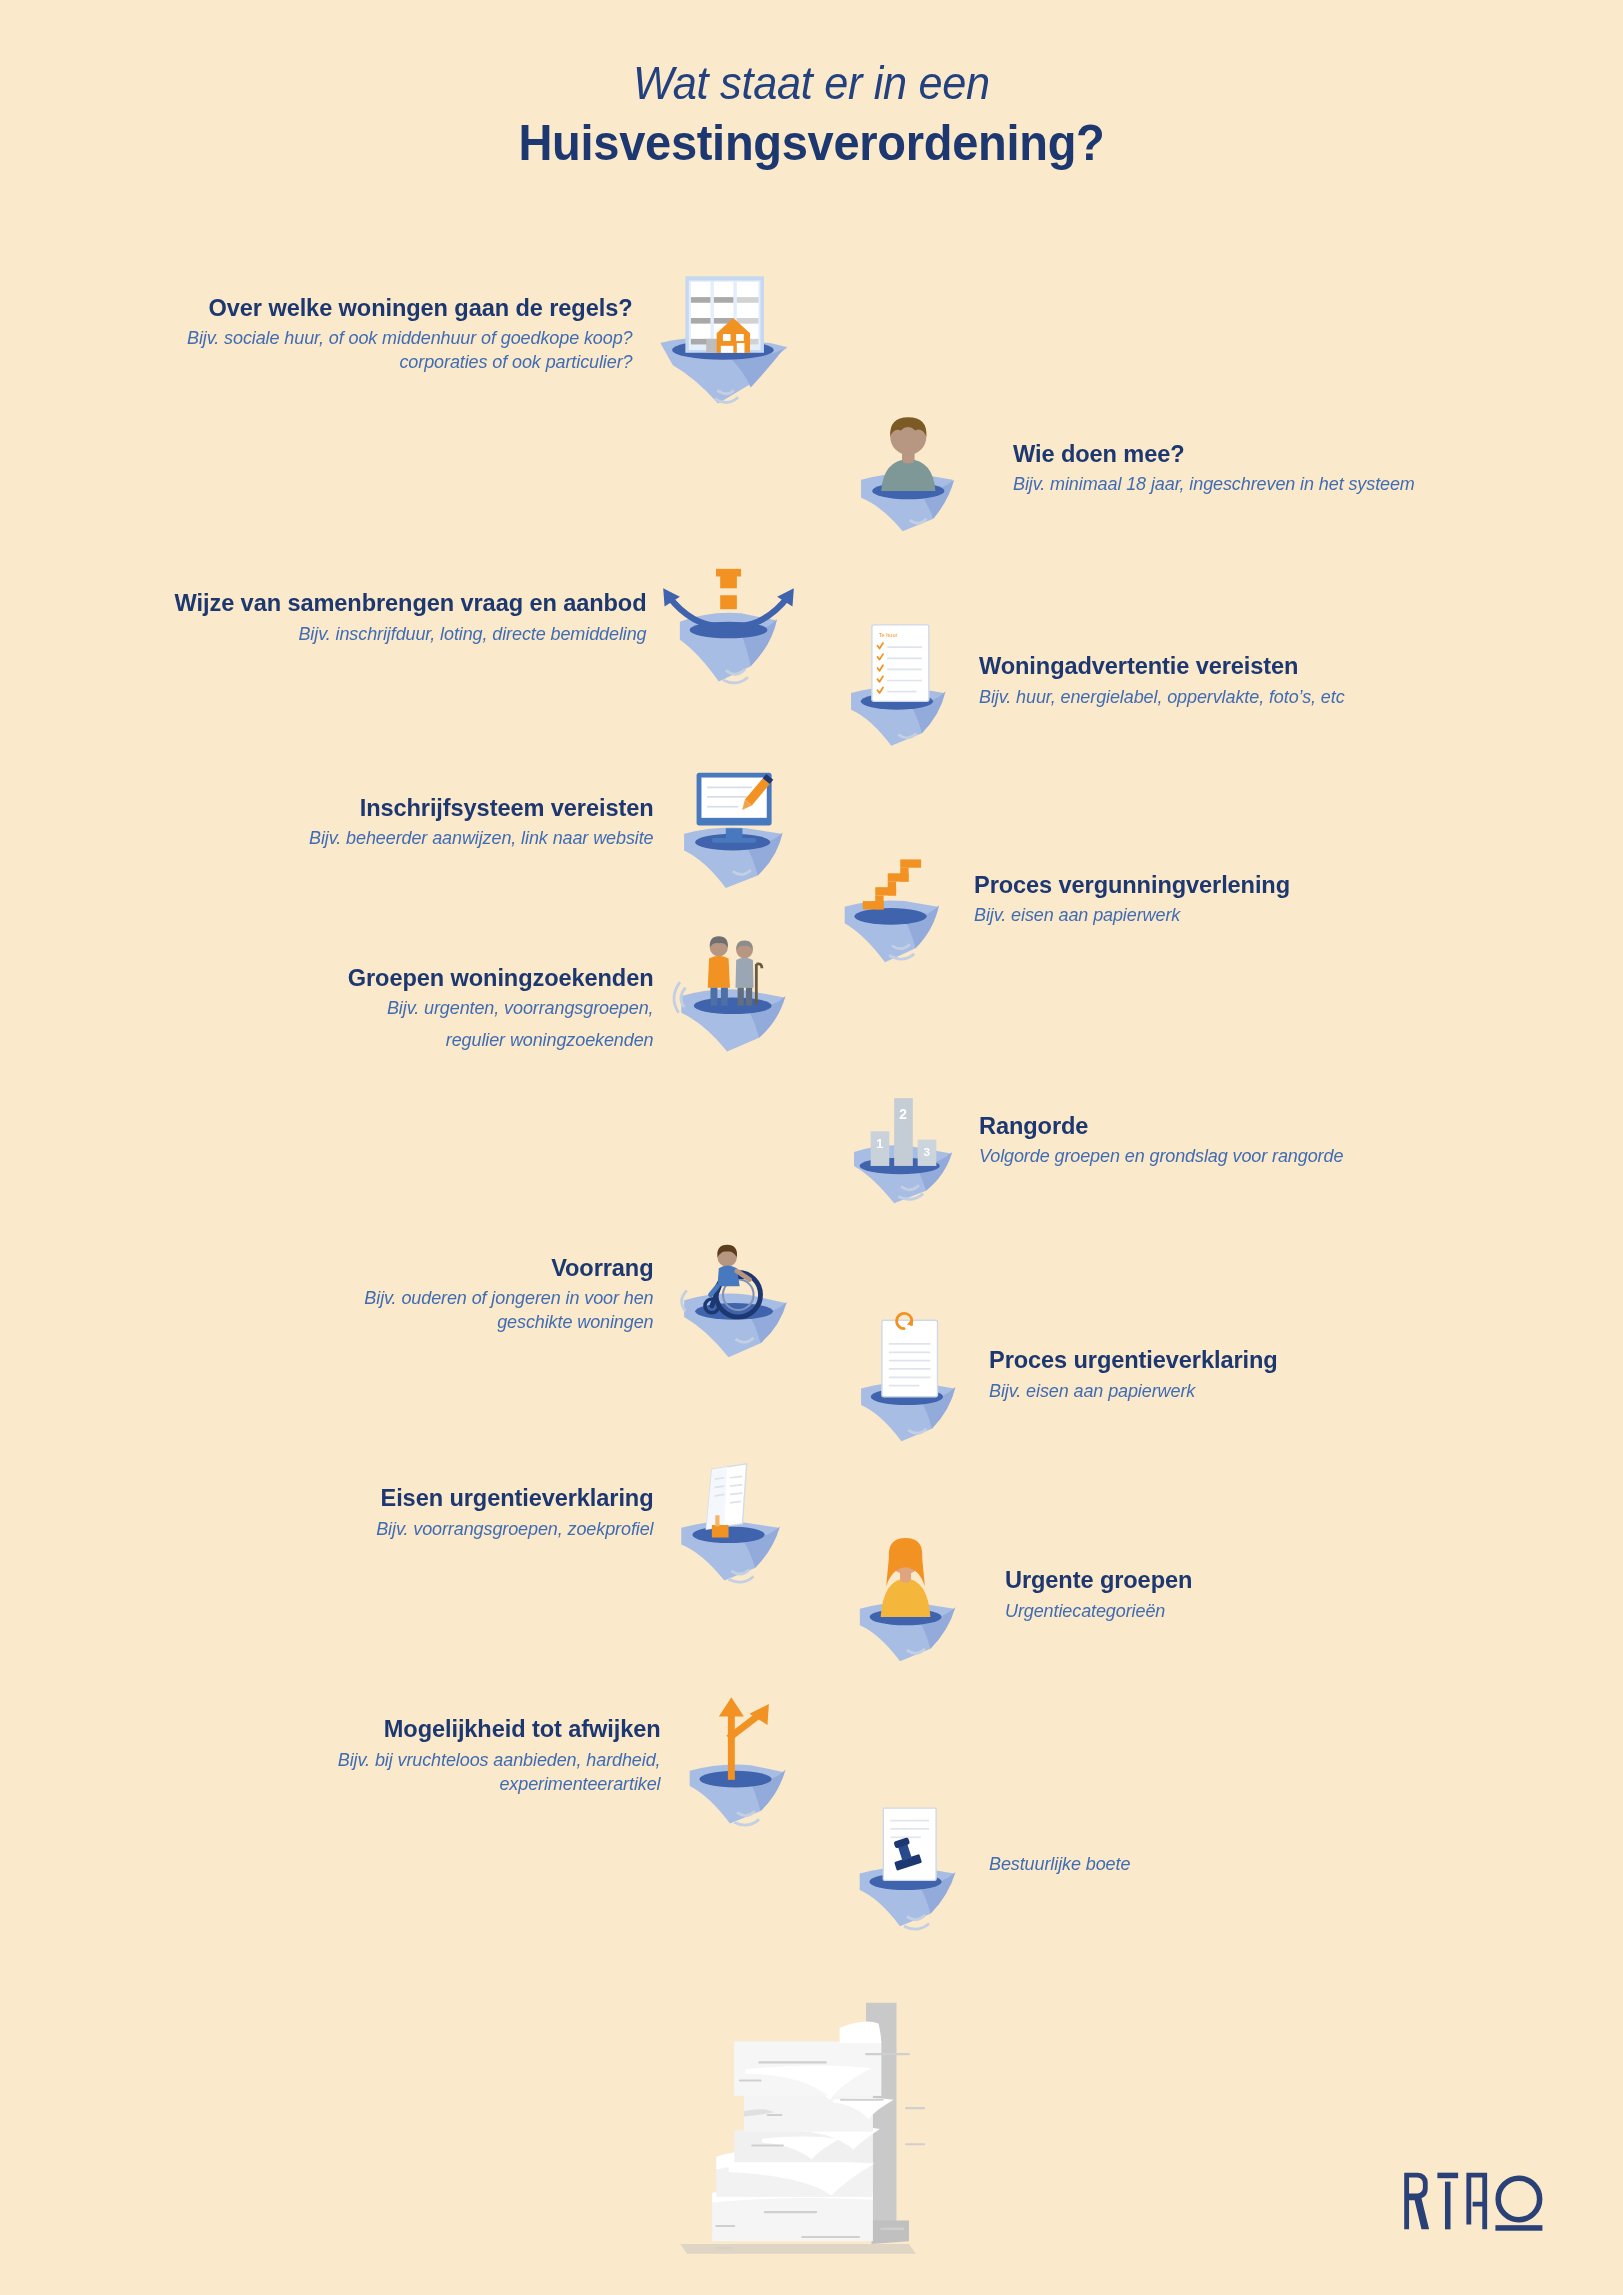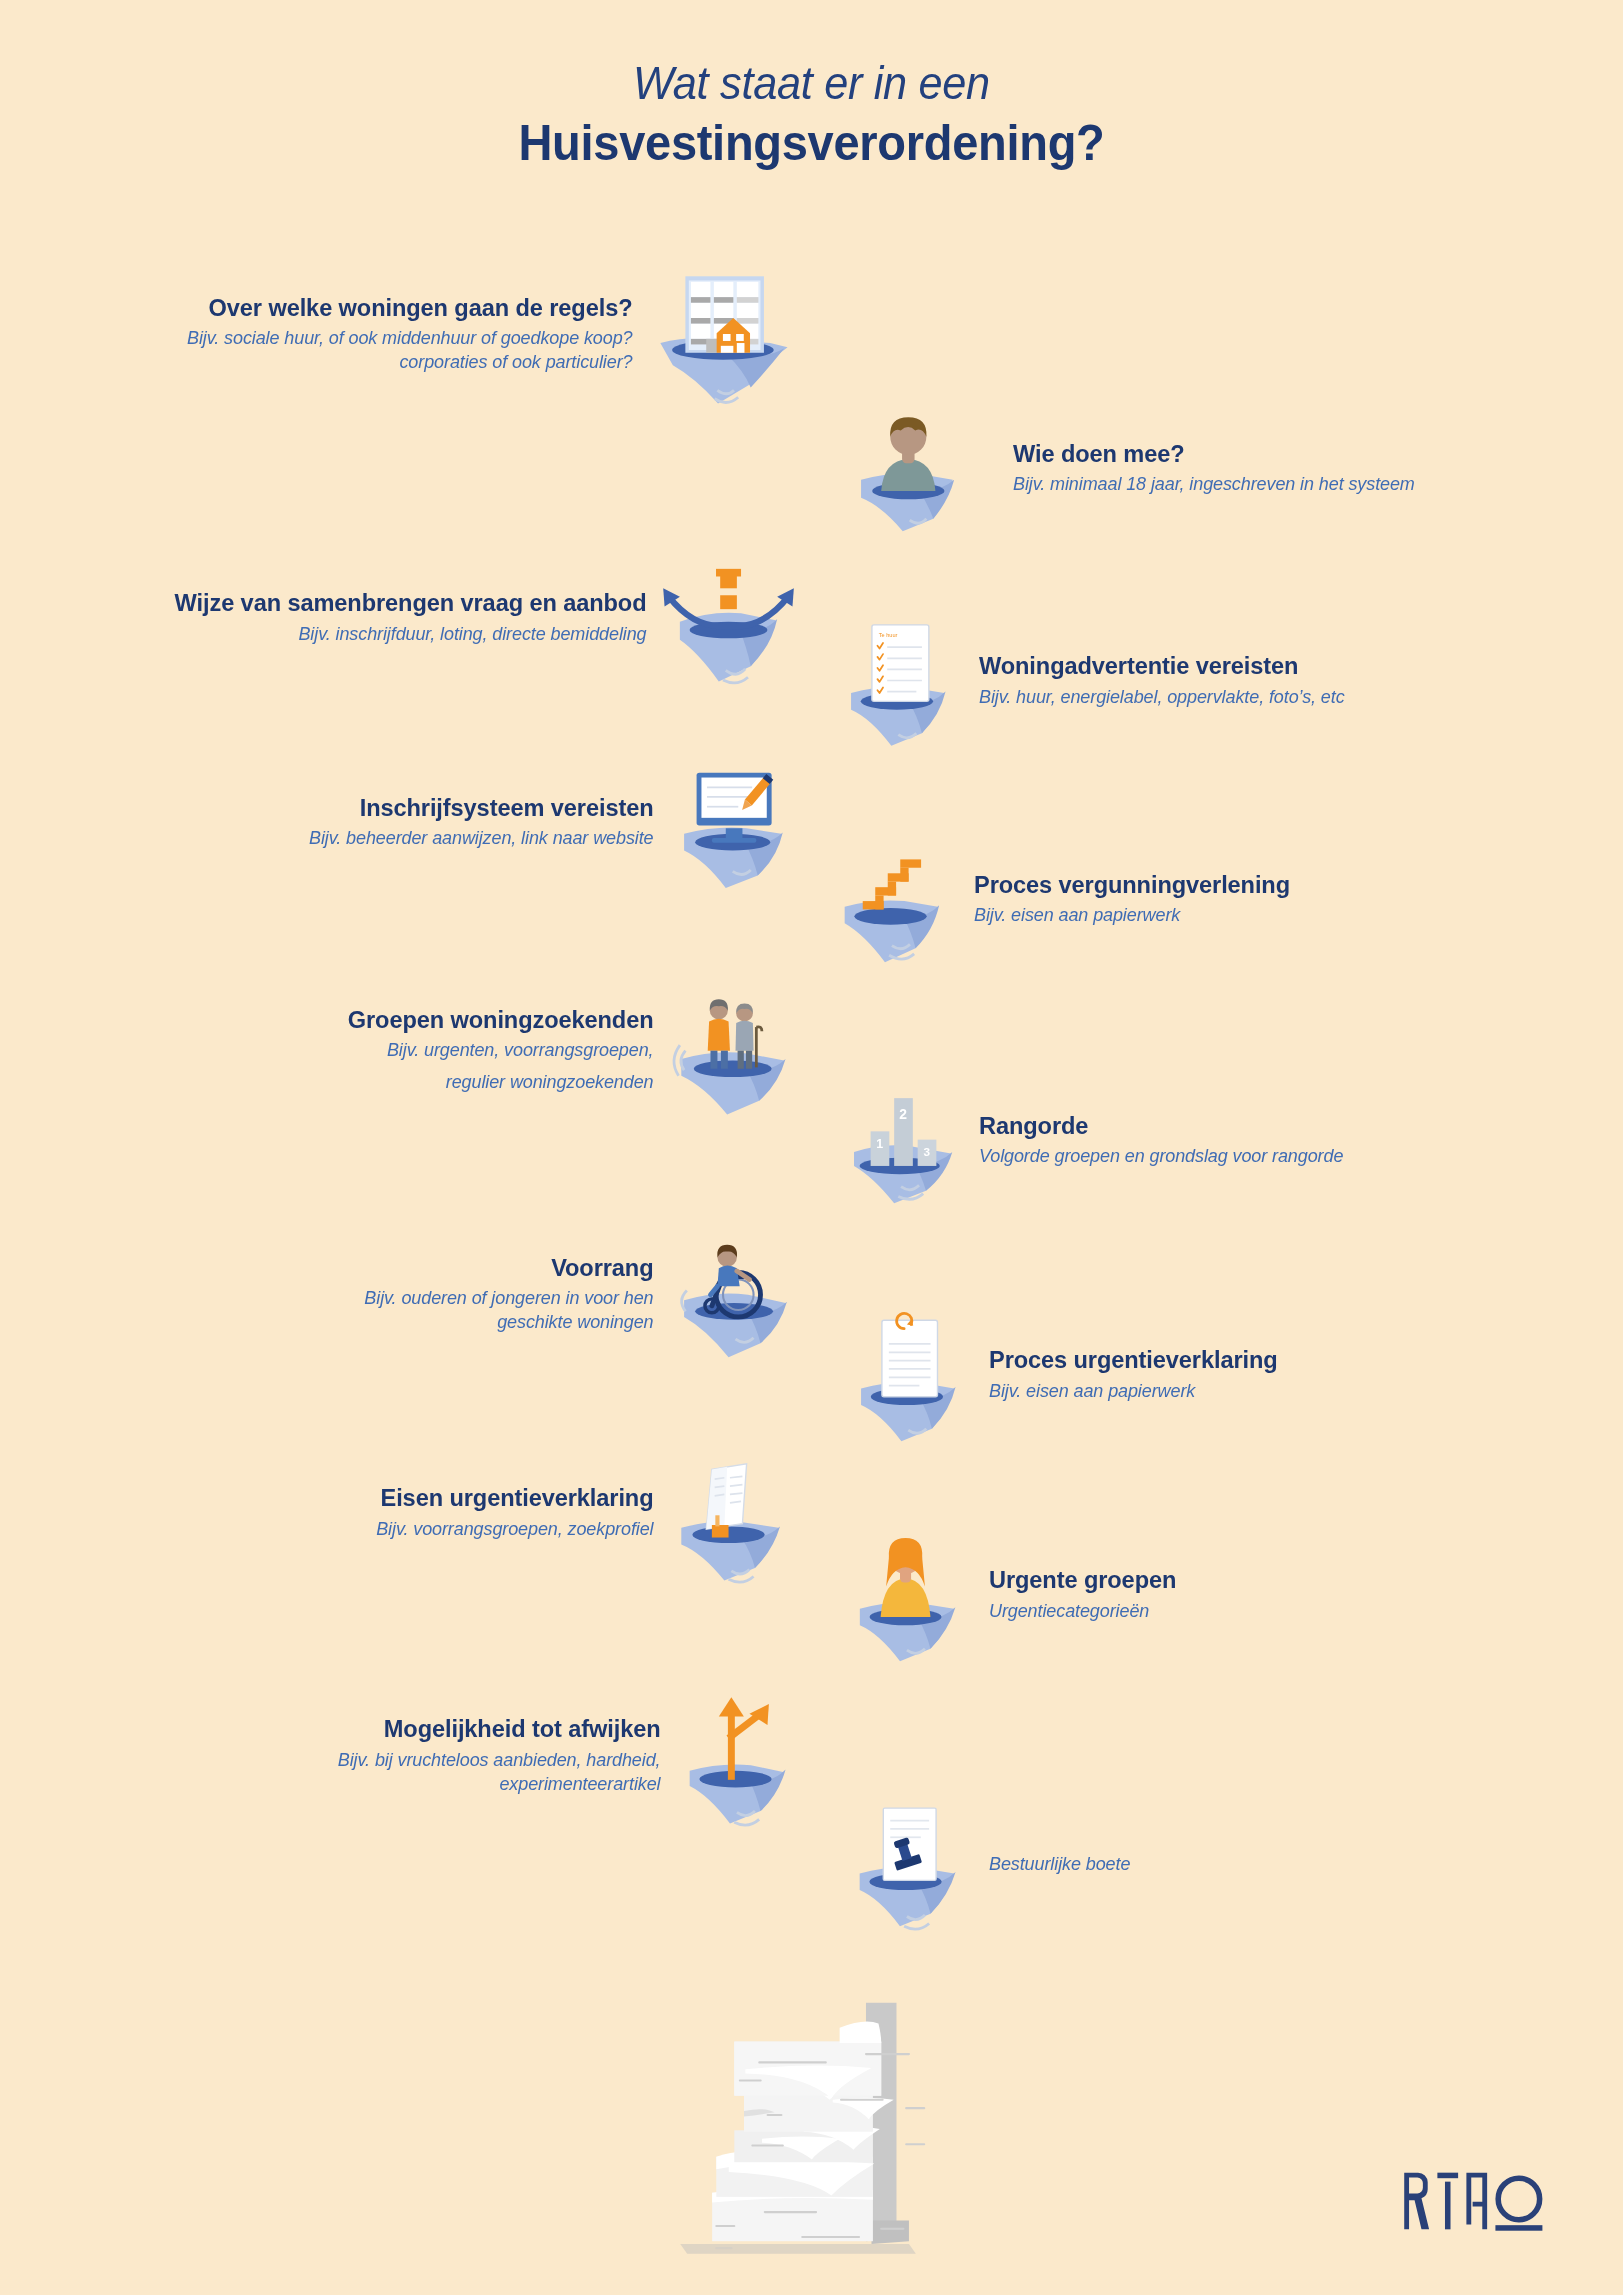--- a/index.html
+++ b/index.html
@@ -281,21 +281,21 @@
       <path d="M92 162 Q 106 172 118 160" stroke="#c3cfe2" stroke-width="4" fill="none"></path>
       <path d="M88 176 Q 108 188 124 174" stroke="#c3cfe2" stroke-width="4" fill="none"></path>
     </svg>
   </div>
   <div class="txt ta-left" style="width:548px;">
     <div class="item-title">Proces vergunningverlening</div>
     <div class="item-sub">Bijv. eisen aan papierwerk</div>
   </div>
 </div>
 
-<div class="row left" style="top:984px; left:125px; width:680px; justify-content:flex-end;">
+<div class="row left" style="top:921px; left:125px; width:680px; justify-content:flex-end;align-items:flex-end;">
   <div class="txt ta-right" style="width:486px;">
     <div class="item-title">Groepen woningzoekenden</div>
     <div class="item-sub">Bijv. urgenten, voorrangsgroepen,</div>
     <div class="item-sub" style="margin-top:8px;">regulier woningzoekenden</div>
   </div>
   <div class="illus" style="margin-left:12.5px;">
     <svg width="139" height="132" viewBox="0 0 200 190">
       <path d="M22 108 Q 70 94 116 100 L 170 110 Q 158 142 134 168 L 88 188 Q 56 148 22 132 Z" fill="#a8bde4"></path>
       <path d="M116 124 Q 152 128 172 108 Q 162 144 134 168 Q 128 144 116 124 Z" fill="#93abda"></path>
       <ellipse cx="96" cy="122" rx="56" ry="12" fill="#3f63ac"></ellipse>
@@ -415,21 +415,21 @@
         <line x1="92" y1="86" x2="108" y2="84"></line>
       </g>
       <rect x="66" y="118" width="24" height="18" fill="#f29222"></rect>
       <rect x="71" y="104" width="6" height="16" fill="#f5b561"></rect>
       <path d="M94 184 Q 108 194 120 182" stroke="#c3cfe2" stroke-width="4" fill="none"></path>
       <path d="M90 196 Q 110 206 126 192" stroke="#c3cfe2" stroke-width="4" fill="none"></path>
     </svg>
   </div>
 </div>
 
-<div class="row right" style="top:1527px; left:843px; width:736px;">
+<div class="row right" style="top:1527px; left:843px; width:736px;gap:16px;">
   <div class="illus" style="margin-right:14px;">
     <svg width="132" height="135" viewBox="0 0 190 195">
       <path d="M24 118 Q 68 106 110 110 L 160 118 Q 150 150 126 176 L 82 194 Q 52 154 24 142 Z" fill="#a8bde4"></path>
       <path d="M108 132 Q 142 136 162 116 Q 152 150 126 176 Q 120 152 108 132 Z" fill="#93abda"></path>
       <ellipse cx="90" cy="130" rx="52" ry="12" fill="#3f63ac"></ellipse>
       <path d="M54 130 Q 58 76 90 74 Q 122 76 126 130 Z" fill="#f4b73c"></path>
       <rect x="82" y="56" width="16" height="24" rx="6" fill="#e0a480"></rect>
       <circle cx="90" cy="44" r="24" fill="#e0a480"></circle>
       <path d="M66 44 Q 64 16 90 16 Q 116 16 114 44 L 118 86 Q 110 60 90 58 Q 70 60 62 86 Z" fill="#f29222"></path>
       <path d="M92 178 Q 106 188 118 176" stroke="#c3cfe2" stroke-width="4" fill="none"></path>

